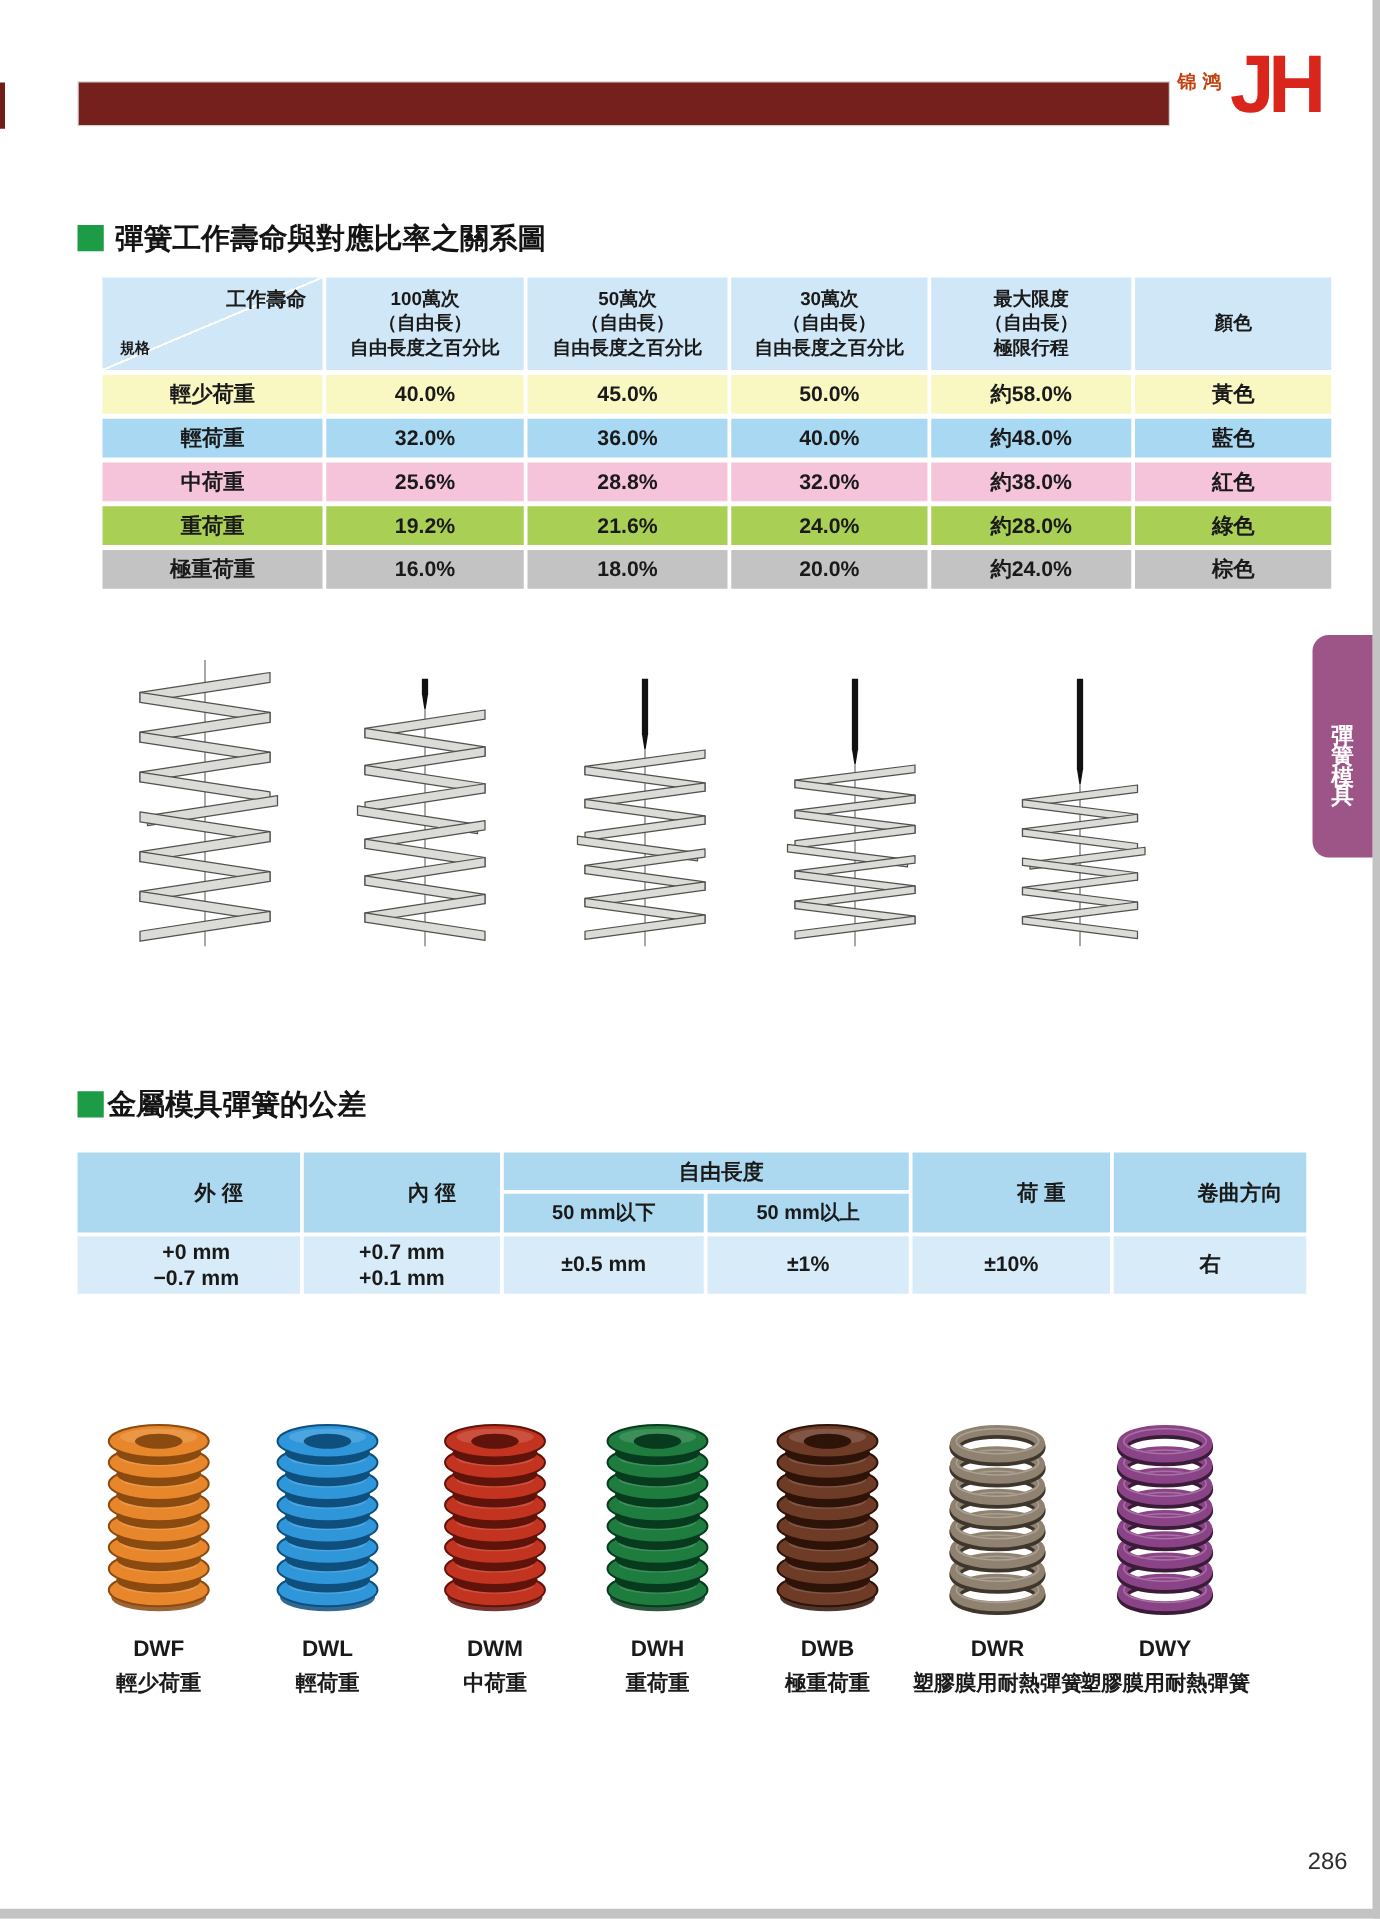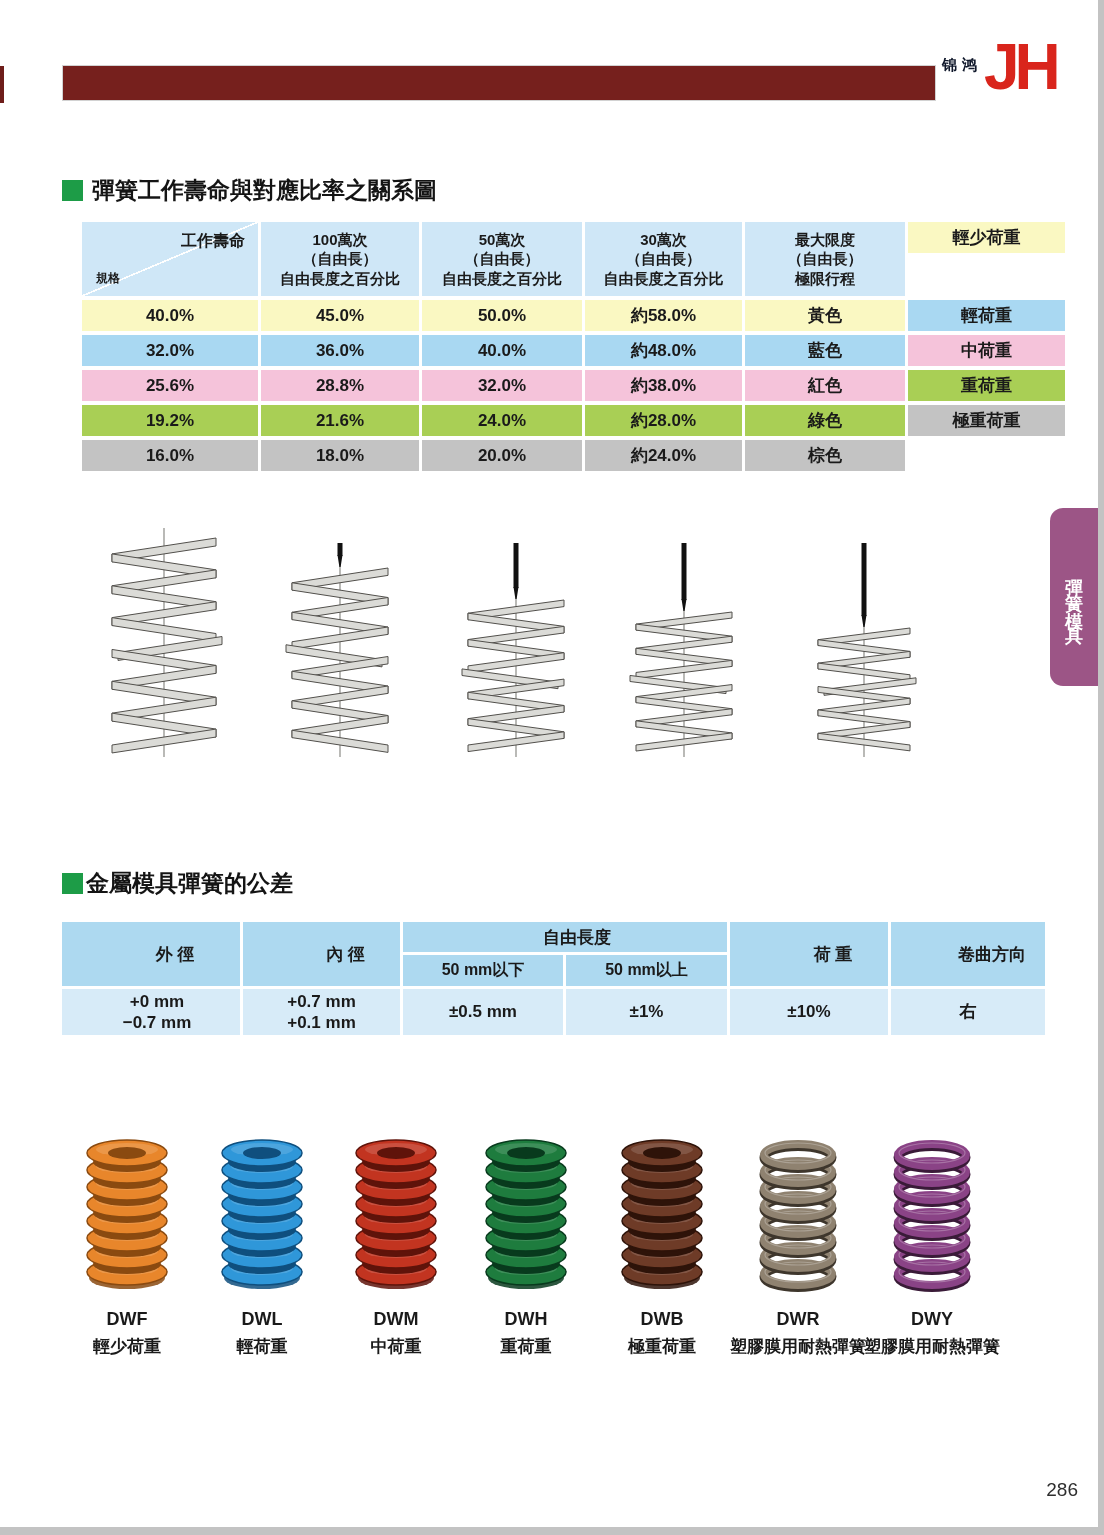--- a/index.html
+++ b/index.html
@@ -8,21 +8,21 @@
     font-family:"Liberation Sans",sans-serif;color:#1a1a1a;overflow:hidden;
   }
   
   .edge-right{position:absolute;left:1098px;top:0;width:6px;height:1535px;background:#c3c3c3;}
   .edge-bottom{position:absolute;left:0;top:1527px;width:1104px;height:8px;background:#c3c3c3;}
   .left-sliver{position:absolute;left:0;top:66px;width:4px;height:37px;background:#6e1d1a;}
 
   
   .top-bar{position:absolute;left:63px;top:66px;width:872px;height:34px;background:#76201d;box-shadow:0 0 0 1px #d2d2d2;}
   .logo{position:absolute;left:938px;top:44px;width:140px;height:80px;}
-  .logo-small{position:absolute;left:4px;top:12px;font-size:15px;font-weight:bold;color:#0f172a;letter-spacing:5px;white-space:nowrap;}
+  .logo-small{position:absolute;left:4px;top:12px;font-size:15px;font-weight:bold;color:#c2410c;letter-spacing:5px;white-space:nowrap;}
   .logo-big{position:absolute;left:46px;top:-14px;font-size:64px;font-weight:900;color:#d9251c;letter-spacing:-5px;transform:scaleY(1.02);}
 
   
   .section-title{position:absolute;display:flex;align-items:center;font-size:23px;font-weight:bold;color:#141414;}
   .green-sq{width:21px;height:21px;background:#1d9c47;display:inline-block;flex:0 0 auto;}
   .st1{left:62px;top:175px;}
   .st1 .green-sq{margin-right:9px;}
   .st2{left:62px;top:868px;}
   .st2 .green-sq{margin-right:3px;}
 
@@ -91,20 +91,21 @@
 自由長度之百分比</div>
   <div class="hcell">50萬次
 （自由長）
 自由長度之百分比</div>
   <div class="hcell">30萬次
 （自由長）
 自由長度之百分比</div>
   <div class="hcell">最大限度
 （自由長）
 極限行程</div>
+  <div class="hcell">顏色</div>
 
   <div class="c" style="background: rgb(250, 248, 194);">輕少荷重</div>
   <div class="c" style="background: rgb(250, 248, 194);">40.0%</div>
   <div class="c" style="background: rgb(250, 248, 194);">45.0%</div>
   <div class="c" style="background: rgb(250, 248, 194);">50.0%</div>
   <div class="c" style="background: rgb(250, 248, 194);">約58.0%</div>
   <div class="c" style="background: rgb(250, 248, 194);">黃色</div>
 
   <div class="c" style="background: rgb(169, 216, 242);">輕荷重</div>
   <div class="c" style="background: rgb(169, 216, 242);">32.0%</div>

